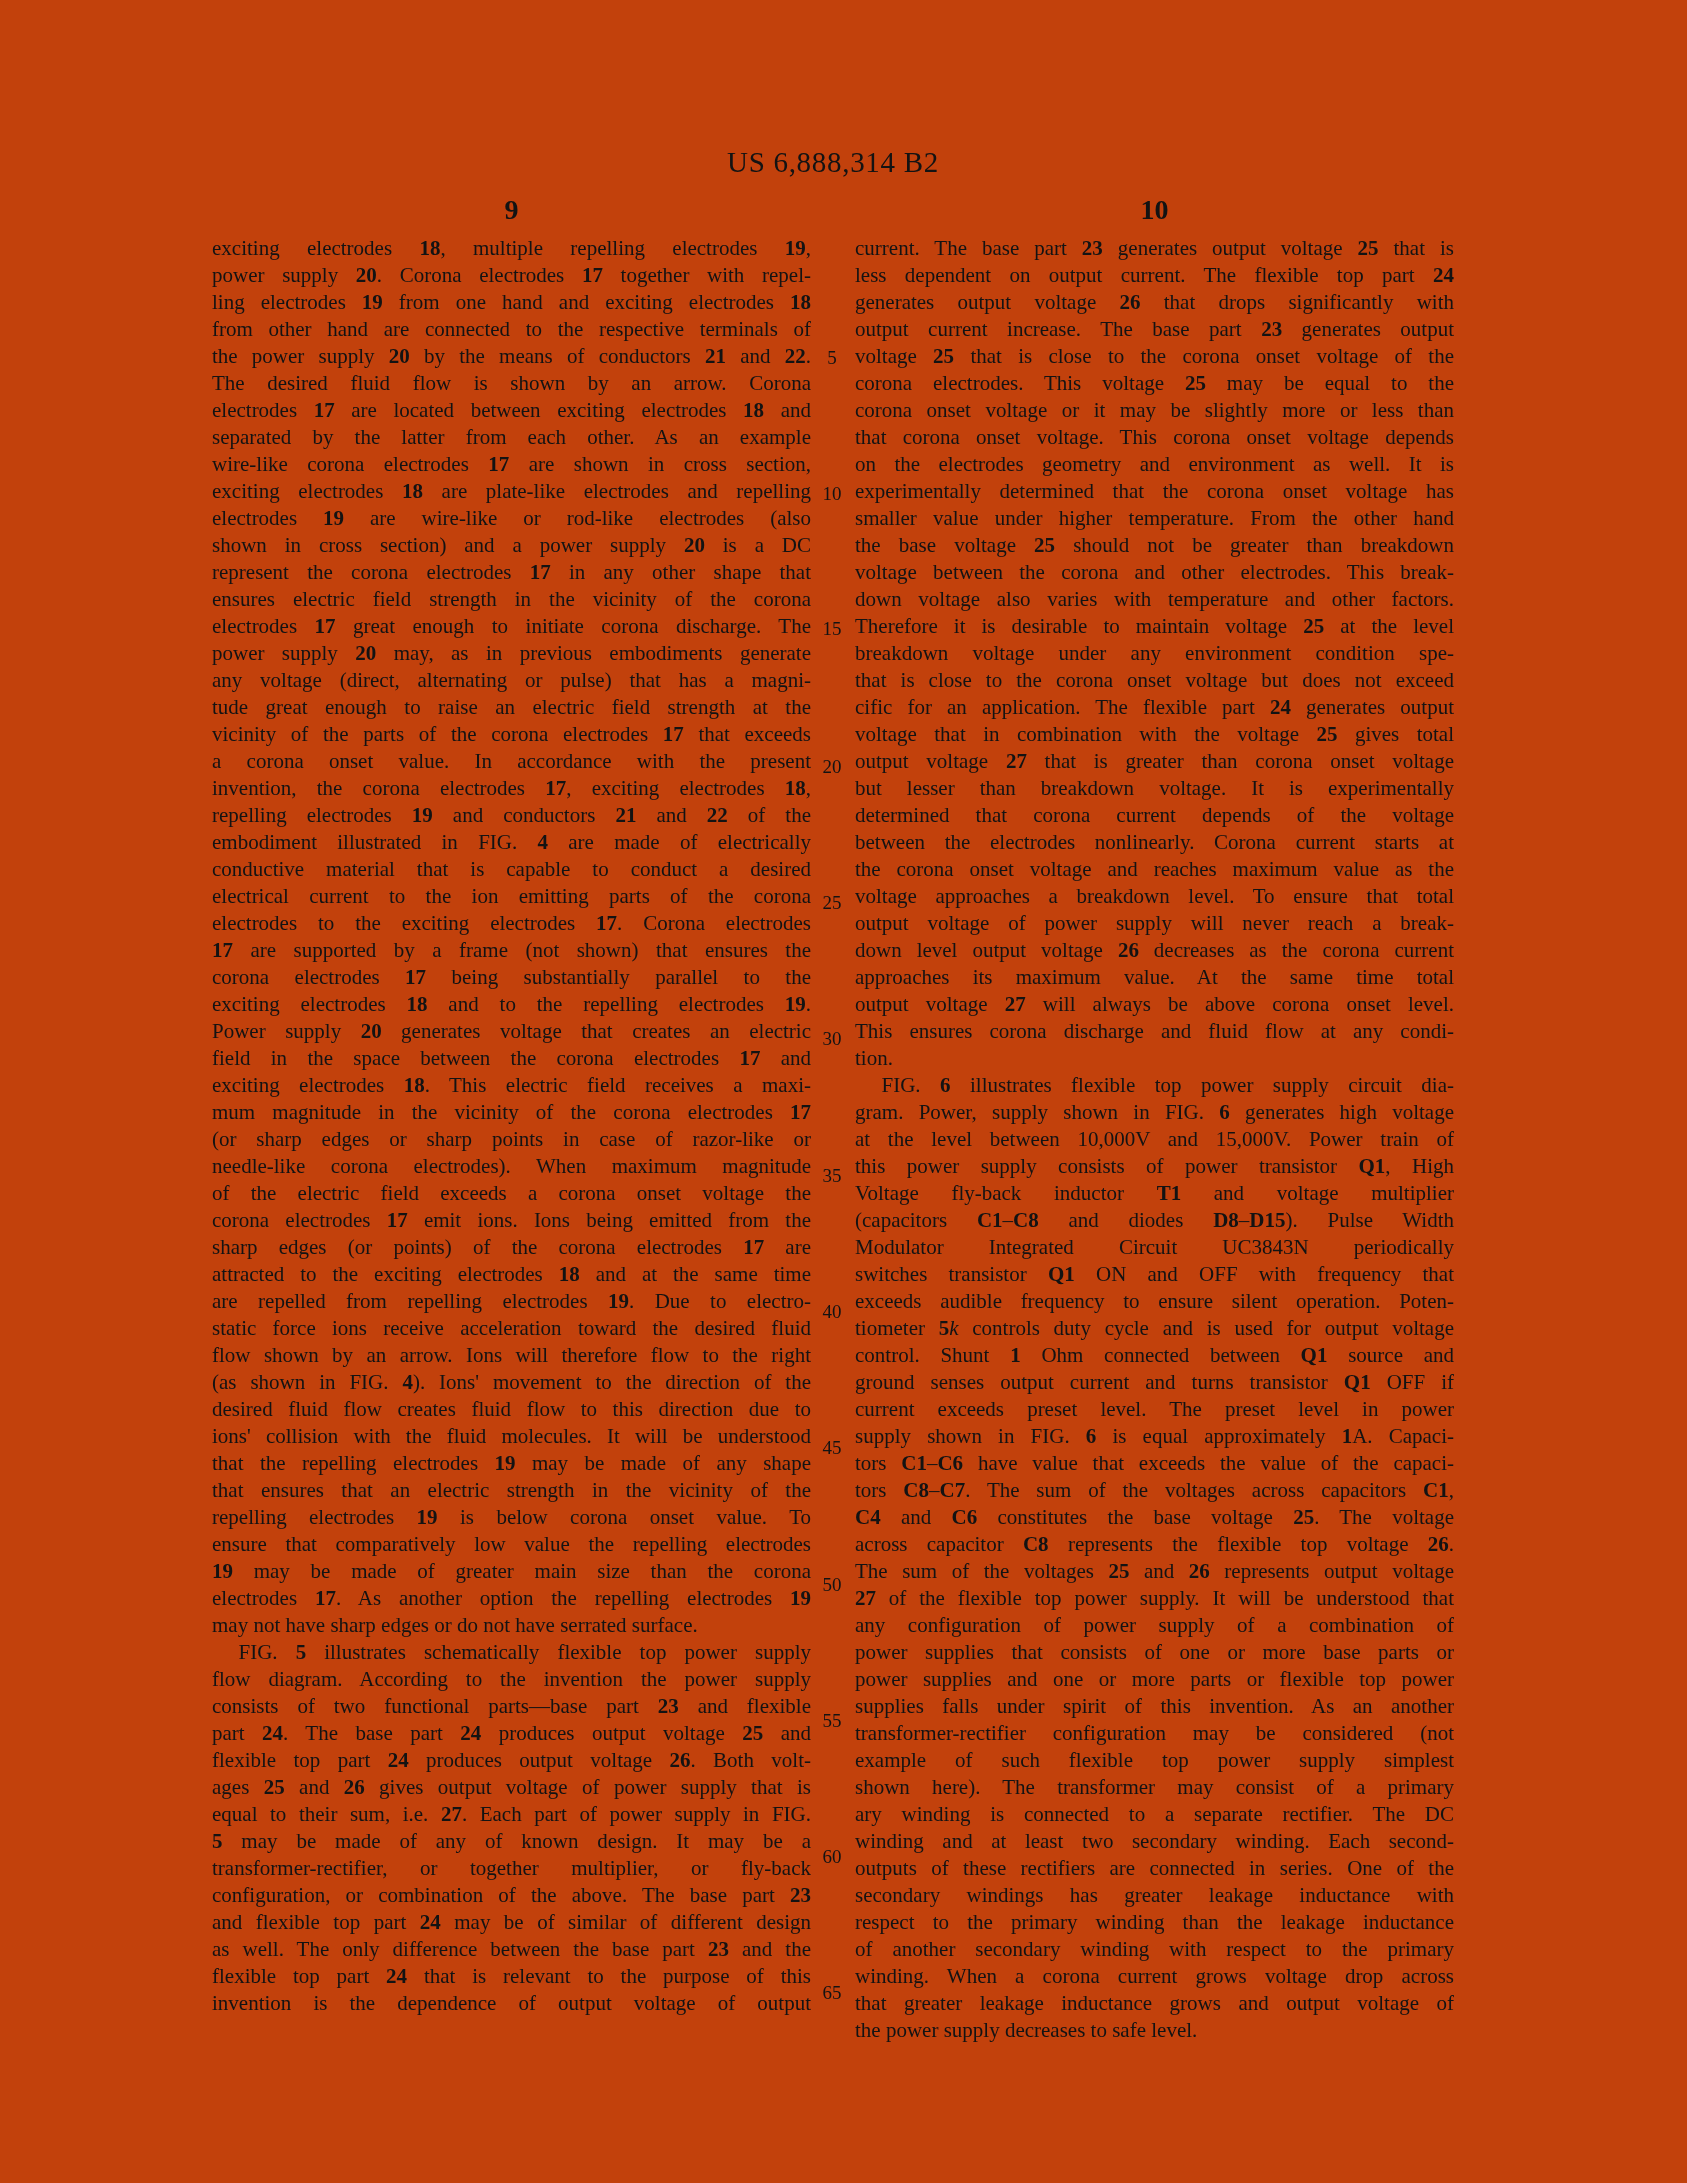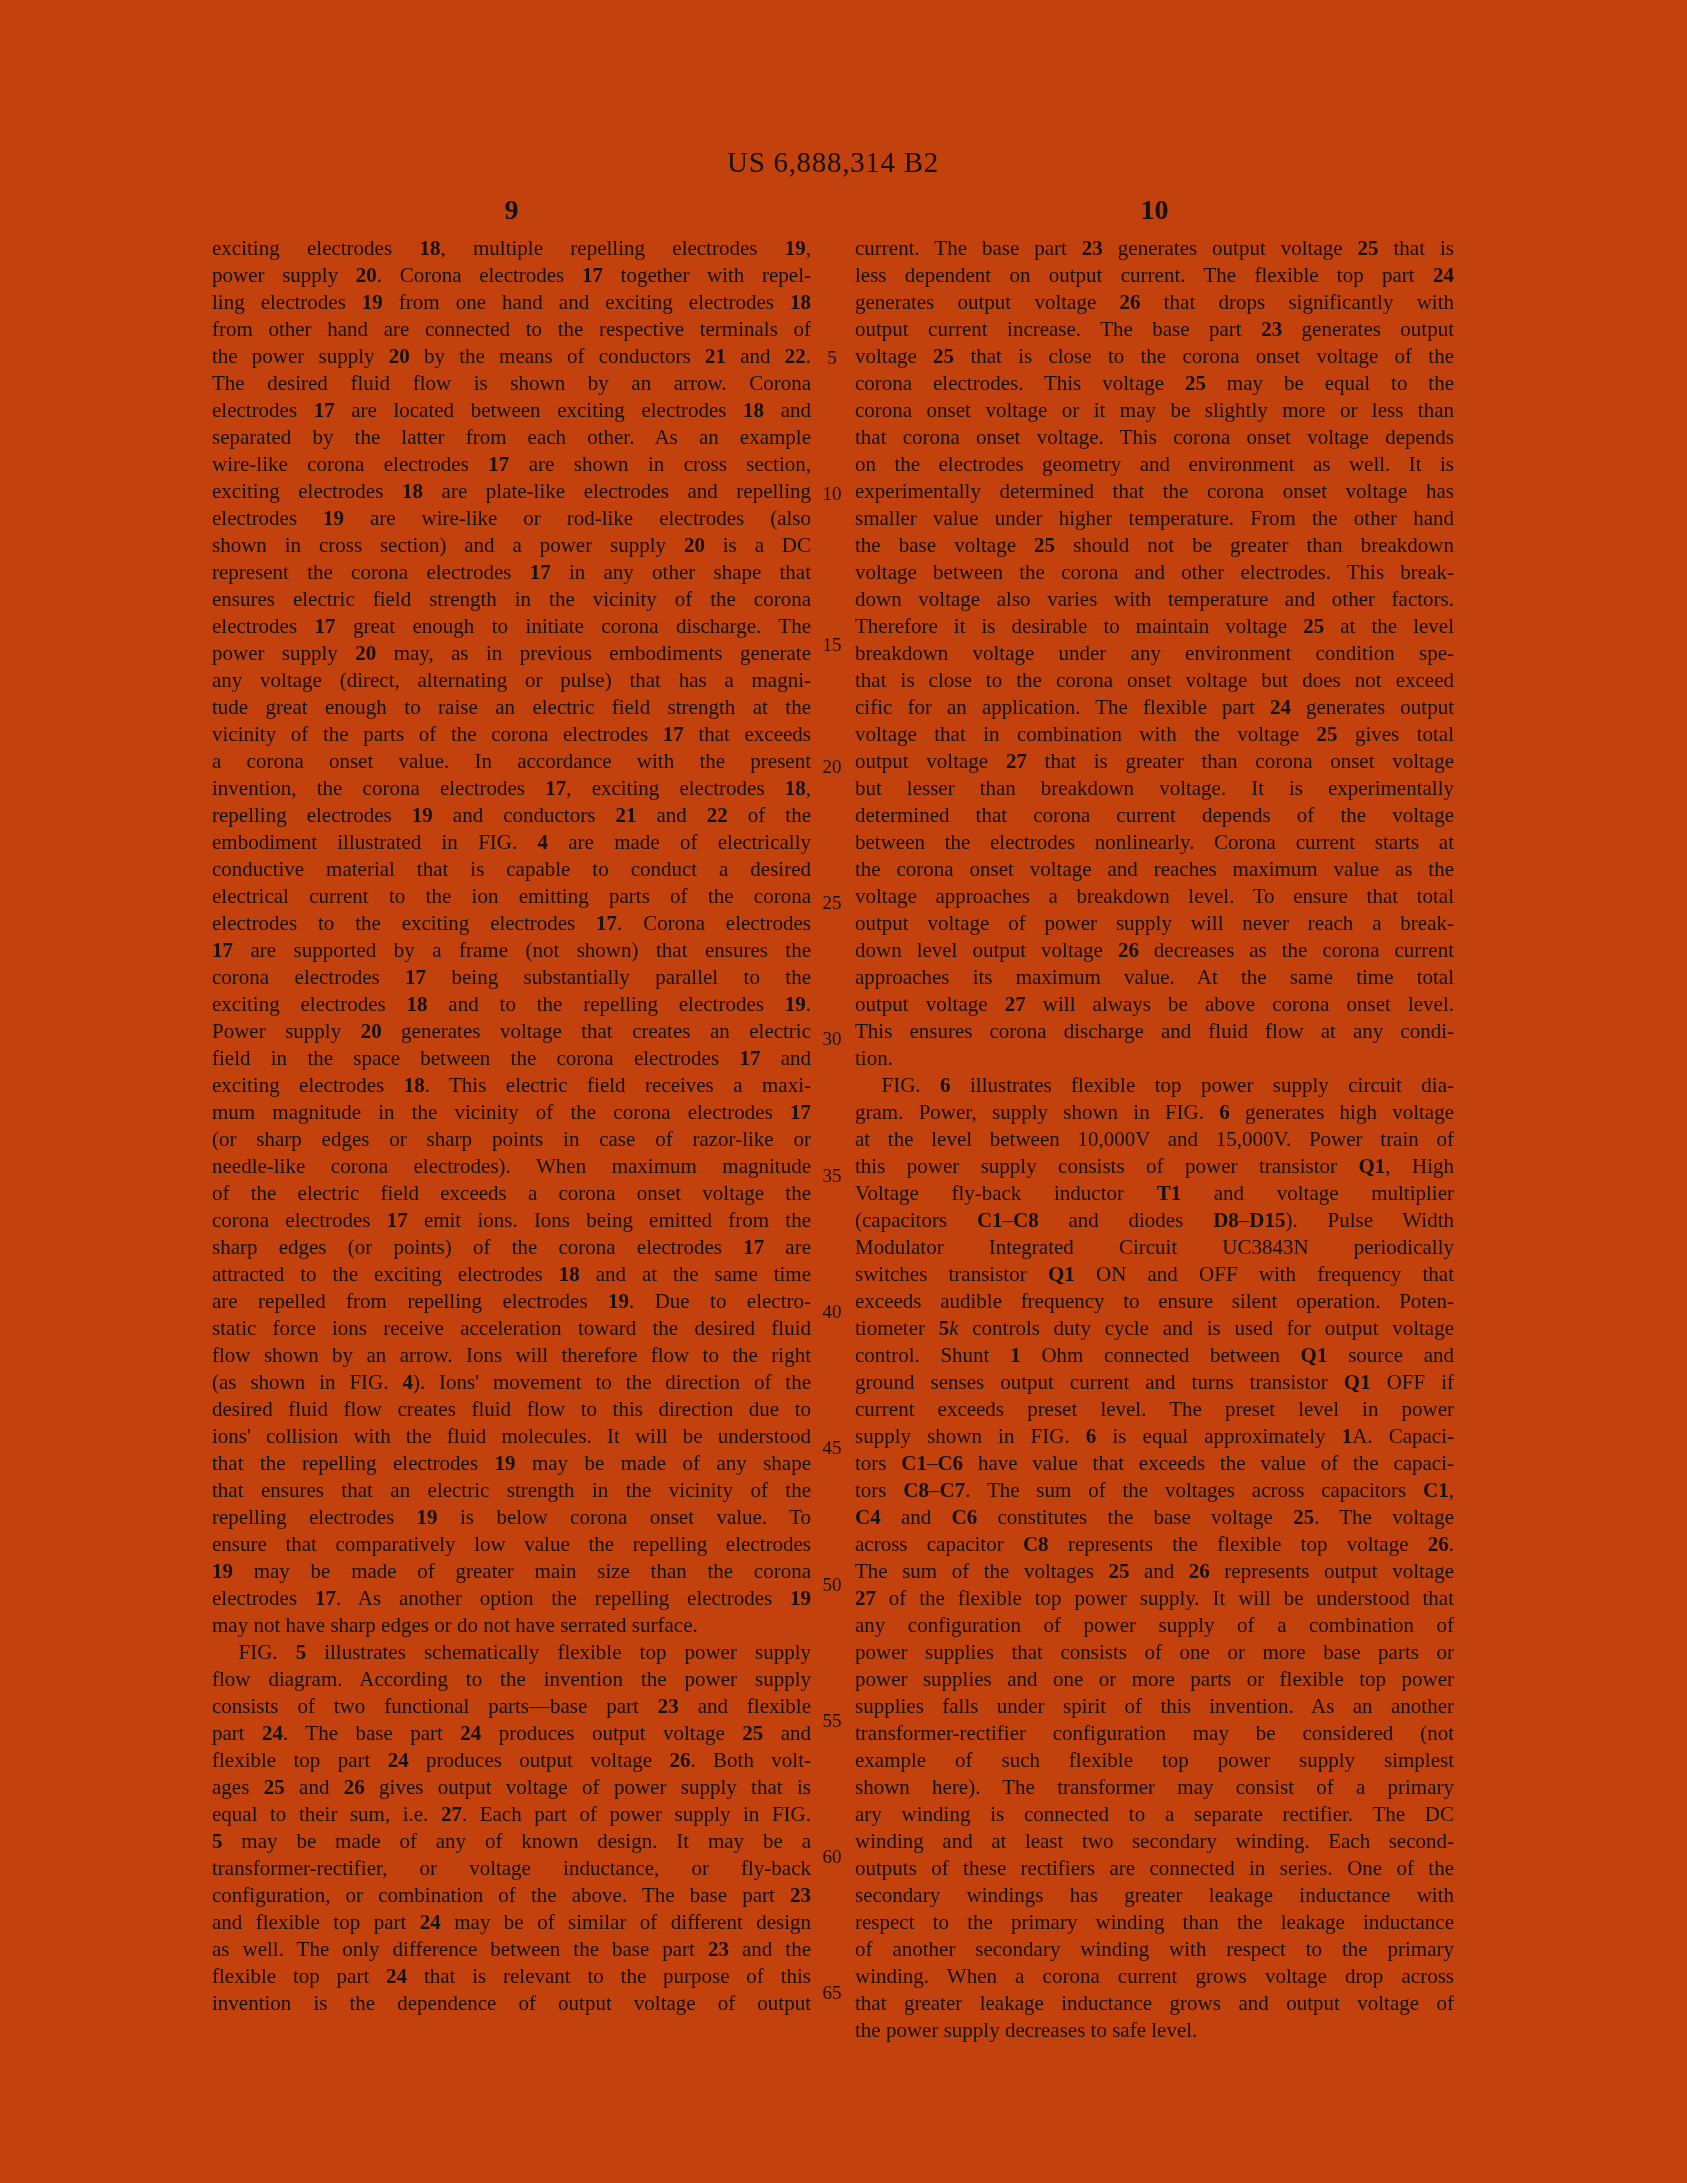--- a/index.html
+++ b/index.html
@@ -128,31 +128,31 @@
       <div class="line">electrodes <b>17</b>. As another option the repelling electrodes <b>19</b></div>
       <div class="line end">may not have sharp edges or do not have serrated surface.</div>
       <div class="line indent">FIG. <b>5</b> illustrates schematically flexible top power supply</div>
       <div class="line">flow diagram. According to the invention the power supply</div>
       <div class="line">consists of two functional parts—base part <b>23</b> and flexible</div>
       <div class="line">part <b>24</b>. The base part <b>24</b> produces output voltage <b>25</b> and</div>
       <div class="line">flexible top part <b>24</b> produces output voltage <b>26</b>. Both volt-</div>
       <div class="line">ages <b>25</b> and <b>26</b> gives output voltage of power supply that is</div>
       <div class="line">equal to their sum, i.e. <b>27</b>. Each part of power supply in FIG.</div>
       <div class="line"><b>5</b> may be made of any of known design. It may be a</div>
-      <div class="line">transformer-rectifier, or voltage inductance, or fly-back</div>
+      <div class="line">transformer-rectifier, or together multiplier, or fly-back</div>
       <div class="line">configuration, or combination of the above. The base part <b>23</b></div>
       <div class="line">and flexible top part <b>24</b> may be of similar of different design</div>
       <div class="line">as well. The only difference between the base part <b>23</b> and the</div>
       <div class="line">flexible top part <b>24</b> that is relevant to the purpose of this</div>
       <div class="line">invention is the dependence of output voltage of output</div>
     </div>
   <div class="gutter">
       <div class="gutter-num" style="top: 109px;">5</div>
       <div class="gutter-num" style="top: 245px;">10</div>
-      <div class="gutter-num" style="top: 396px;">15</div>
+      <div class="gutter-num" style="top: 380px;">15</div>
       <div class="gutter-num" style="top: 518px;">20</div>
       <div class="gutter-num" style="top: 654px;">25</div>
       <div class="gutter-num" style="top: 790px;">30</div>
       <div class="gutter-num" style="top: 927px;">35</div>
       <div class="gutter-num" style="top: 1063px;">40</div>
       <div class="gutter-num" style="top: 1199px;">45</div>
       <div class="gutter-num" style="top: 1336px;">50</div>
       <div class="gutter-num" style="top: 1472px;">55</div>
       <div class="gutter-num" style="top: 1608px;">60</div>
       <div class="gutter-num" style="top: 1744px;">65</div>

